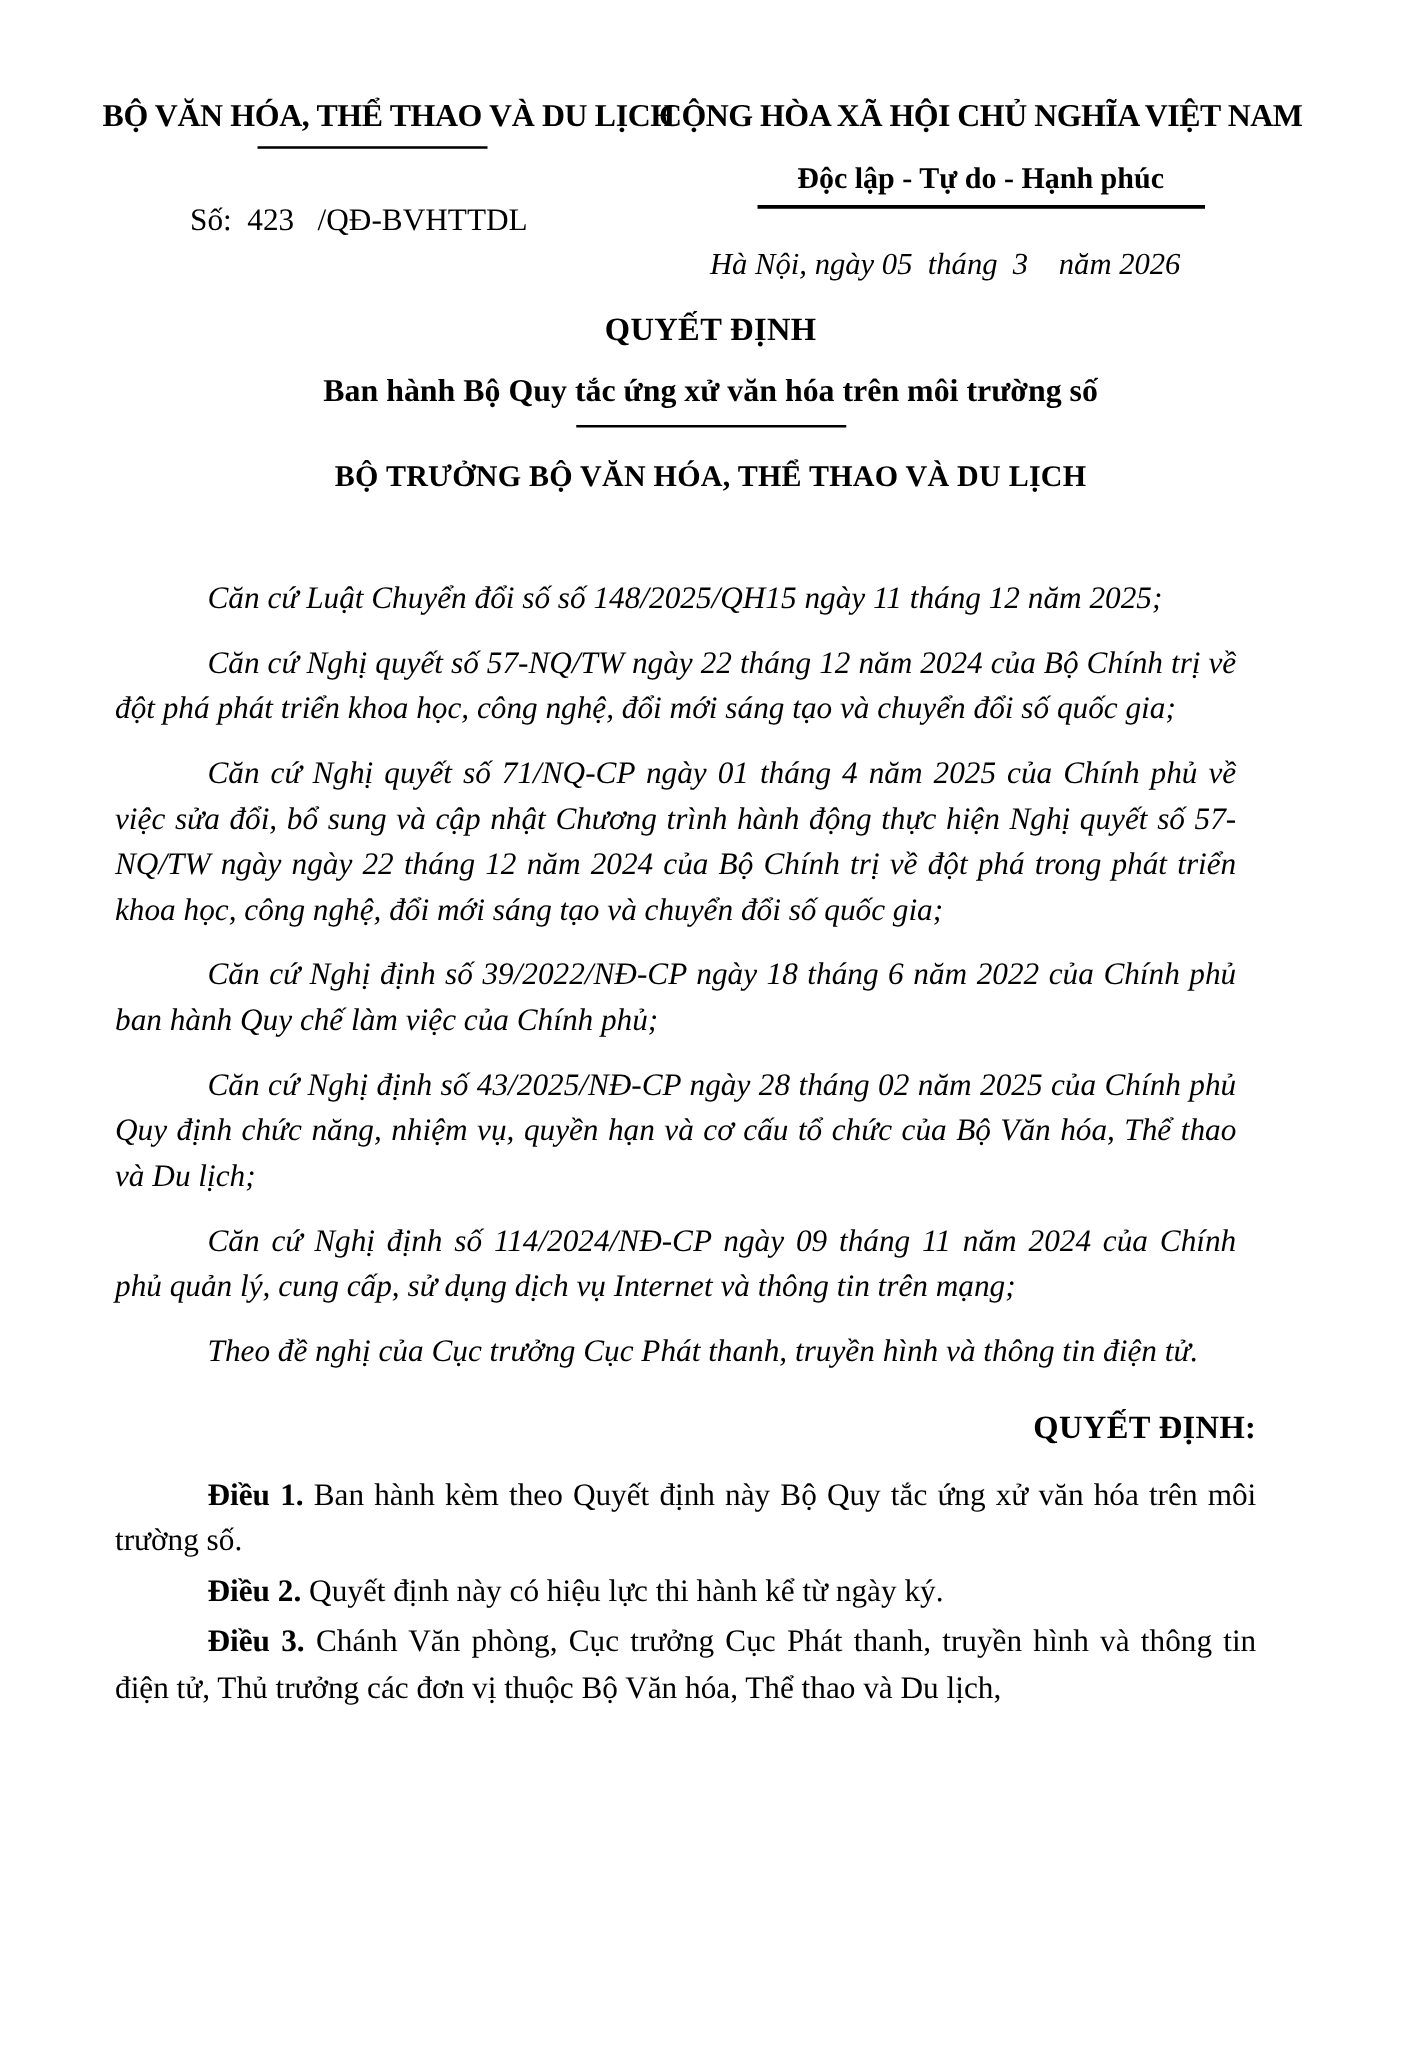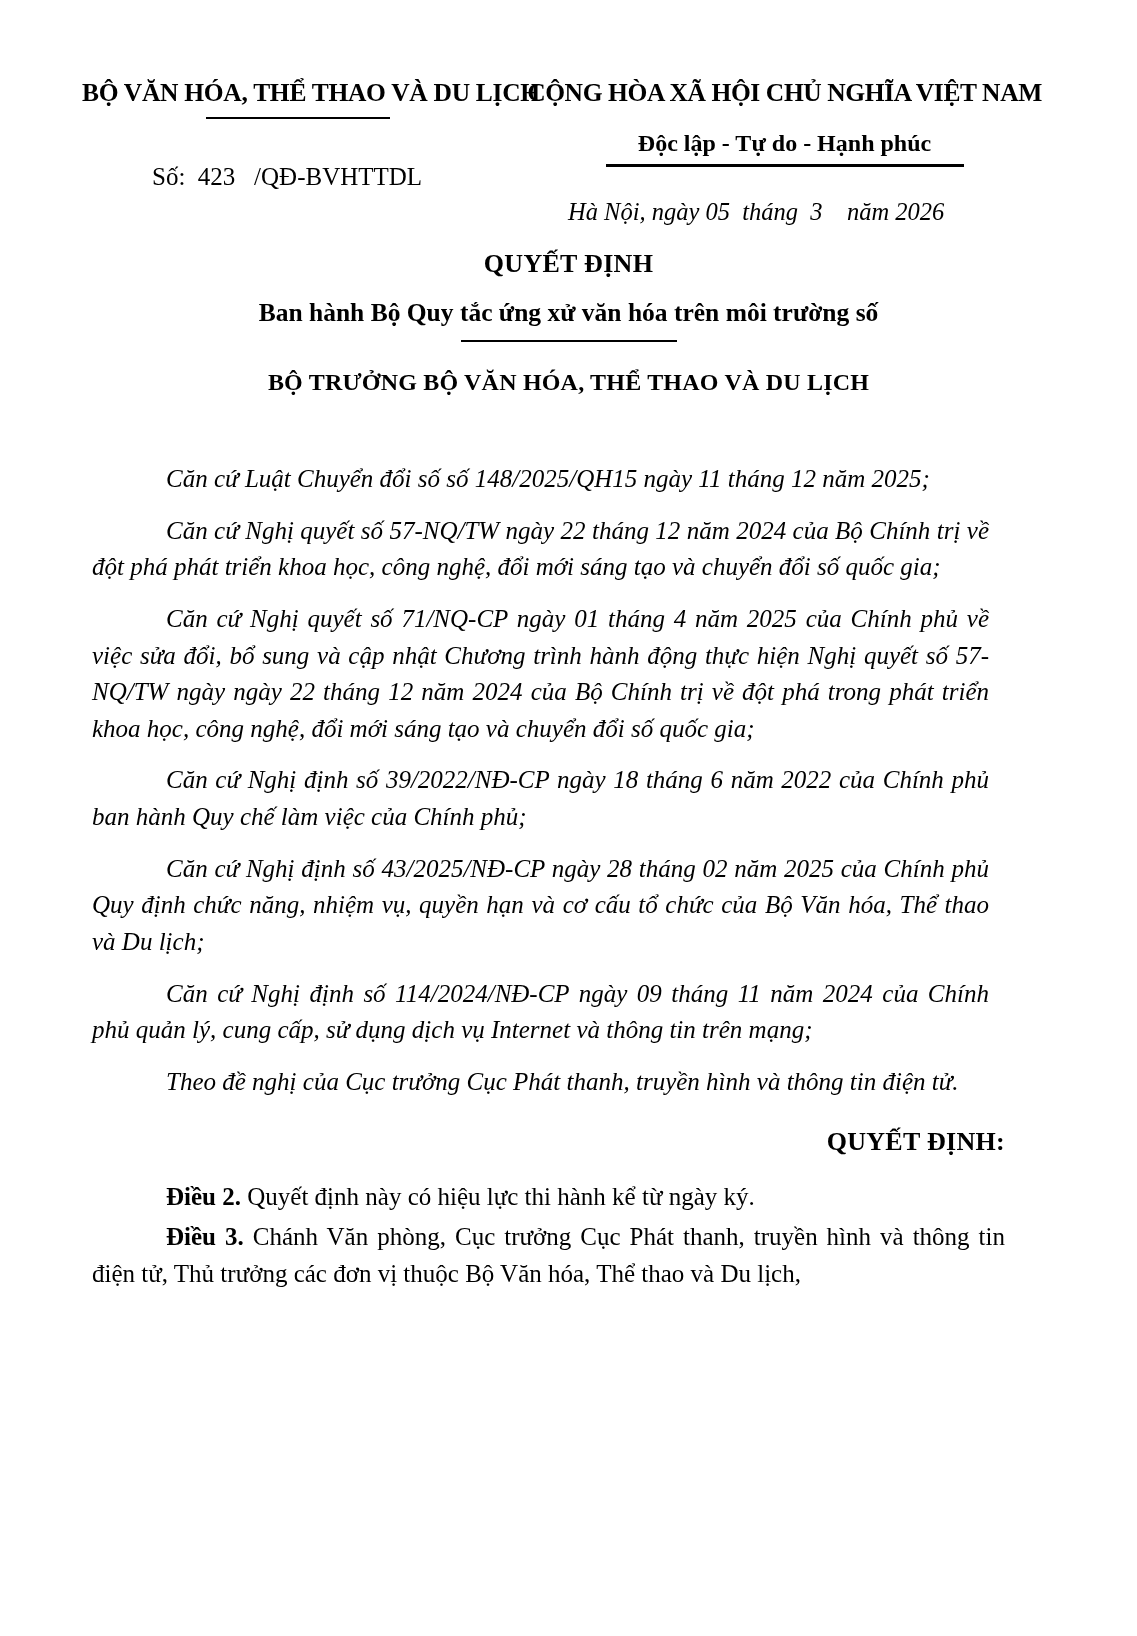--- a/index.html
+++ b/index.html
@@ -212,20 +212,23 @@
     <p class="para">Căn cứ Nghị quyết số 71/NQ-CP ngày 01 tháng 4 năm 2025 của Chính phủ về việc sửa đổi, bổ sung và cập nhật Chương trình hành động thực hiện Nghị quyết số 57-NQ/TW ngày ngày 22 tháng 12 năm 2024 của Bộ Chính trị về đột phá trong phát triển khoa học, công nghệ, đổi mới sáng tạo và chuyển đổi số quốc gia;</p>
     <p class="para">Căn cứ Nghị định số 39/2022/NĐ-CP ngày 18 tháng 6 năm 2022 của Chính phủ ban hành Quy chế làm việc của Chính phủ;</p>
     <p class="para">Căn cứ Nghị định số 43/2025/NĐ-CP ngày 28 tháng 02 năm 2025 của Chính phủ Quy định chức năng, nhiệm vụ, quyền hạn và cơ cấu tổ chức của Bộ Văn hóa, Thể thao và Du lịch;</p>
     <p class="para">Căn cứ Nghị định số 114/2024/NĐ-CP ngày 09 tháng 11 năm 2024 của Chính phủ quản lý, cung cấp, sử dụng dịch vụ Internet và thông tin trên mạng;</p>
     <p class="para">Theo đề nghị của Cục trưởng Cục Phát thanh, truyền hình và thông tin điện tử.</p>
 
     <div class="decide-heading">QUYẾT ĐỊNH:</div>
 
     <div class="articles">
 
+      <p class="article">
+        <span class="art-label">Điều 1.</span><span> Ban hành kèm theo Quyết định này Bộ Quy tắc ứng xử văn hóa trên môi trường số.</span>
+      </p>
 
       <p class="article">
         <span class="art-label">Điều 2.</span><span> Quyết định này có hiệu lực thi hành kể từ ngày ký.</span>
       </p>
 
       <p class="article last-para">
         <span class="art-label">Điều 3.</span><span> Chánh Văn phòng, Cục trưởng Cục Phát thanh, truyền hình và thông tin điện tử, Thủ trưởng các đơn vị thuộc Bộ Văn hóa, Thể thao và Du lịch,</span>
       </p>
 
     </div>

